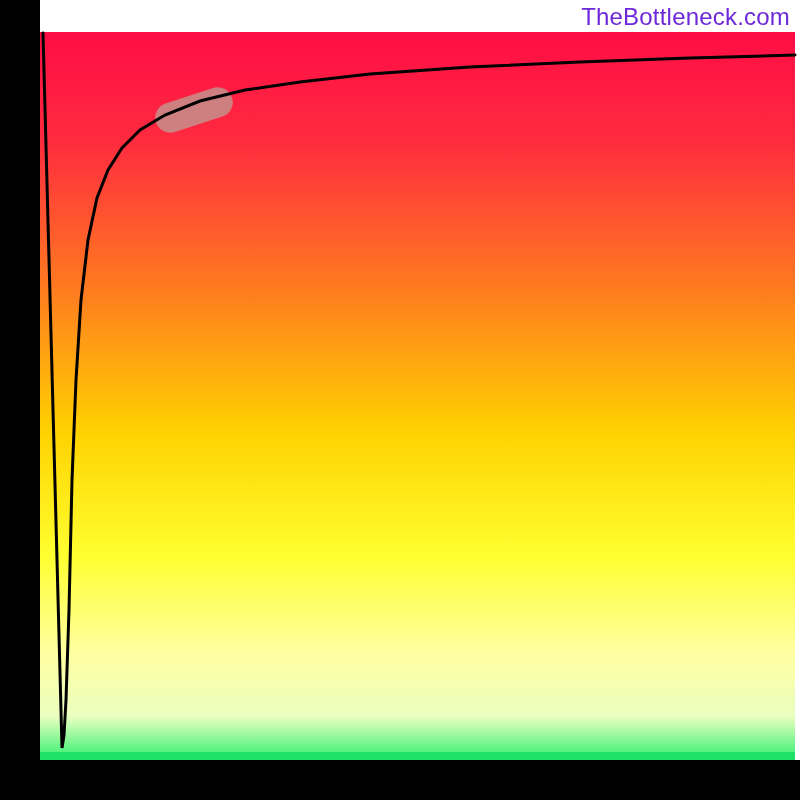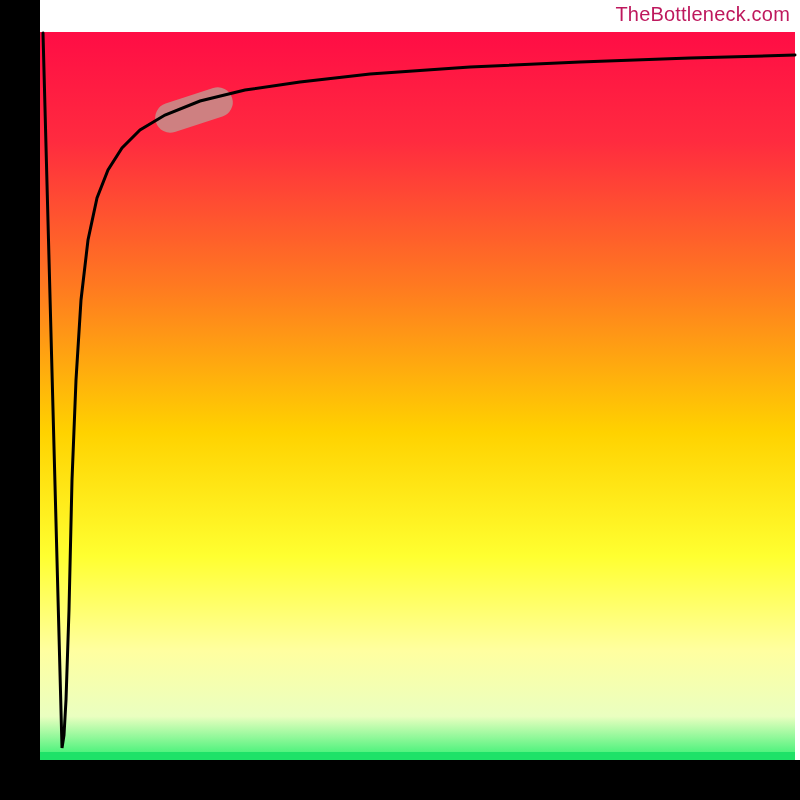--- a/index.html
+++ b/index.html
@@ -18,22 +18,22 @@
   svg {
     position: absolute;
     left: 0;
     top: 0;
   }
   .watermark {
     position: absolute;
     top: 3px;
     right: 10px;
     font-family: Arial, Helvetica, sans-serif;
-    font-size: 20px;
-    color: #be185d;
+    font-size: 24px;
+    color: #6d28d9;
     letter-spacing: 0.2px;
   }
 </style>
 </head>
 <body>
 
 <div class="stage">
 
   <svg width="800" height="800" viewBox="0 0 800 800">
     <defs>

